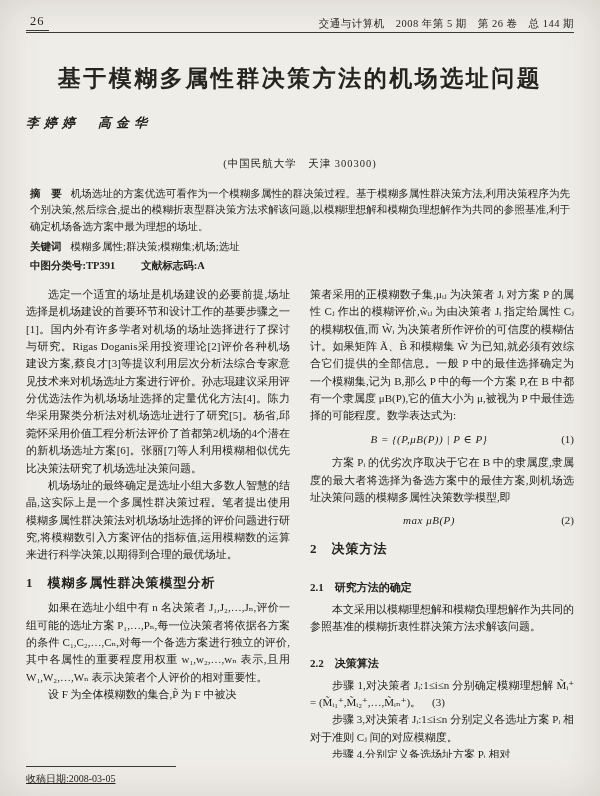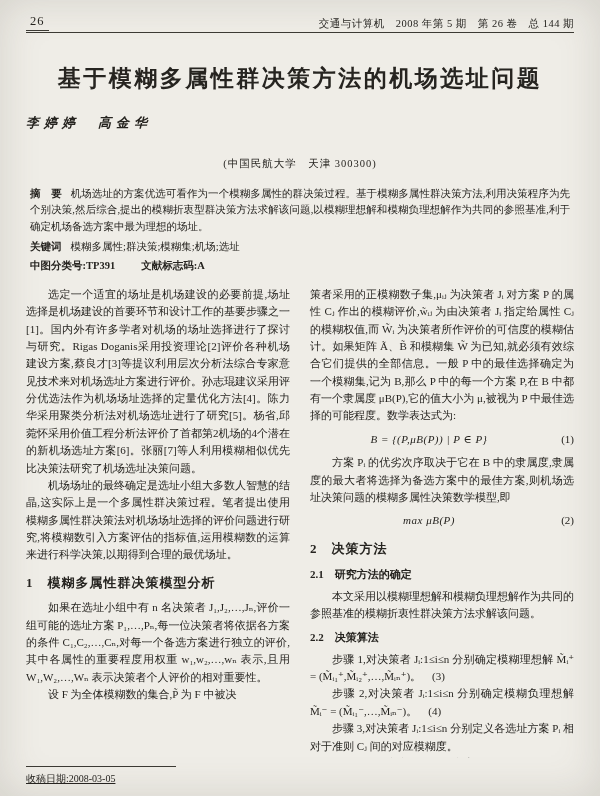--- a/index.html
+++ b/index.html
@@ -35,21 +35,21 @@
   .clc-line { font-weight:bold; }
   .clc-line .sep { display:inline-block; width:26px; }
   .columns { display:flex; gap:20px; margin-top:13px; height:472px; overflow:hidden; }
   .col { flex:1; min-width:0; font-size:11px; line-height:1.58; text-align:justify; }
   .col p { margin:0; text-indent:2em; }
   .col p.noindent { text-indent:0; }
   .sec {
     font-size:13px; font-weight:bold; margin:9px 0 6px; text-indent:0;
     letter-spacing:1px;
   }
-  .subsec { font-size:11px; font-weight:bold; margin:7px 0 4px; }
+  .subsec { font-size:11px; font-weight:bold; margin:20px 0 4px; }
   .formula { display:flex; align-items:center; margin:6px 0; }
   .formula .f { flex:1; text-align:center; font-style:italic; letter-spacing:0.5px; }
   .formula .num { width:26px; text-align:right; font-style:normal; }
   .page-footer { position:absolute; left:26px; bottom:10px; font-size:10px;text-decoration:underline; }
   .footer-rule { width:150px; border-top:1px solid #3c3a34; margin-bottom:5px; }
 </style>
 </head>
 <body>
 
 <div class="page">
@@ -90,21 +90,20 @@
       <p>方案 Pᵢ 的优劣次序取决于它在 B 中的隶属度,隶属度的最大者将选择为备选方案中的最佳方案,则机场选址决策问题的模糊多属性决策数学模型,即</p>
       <div class="formula">
         <span class="f">max μB(P)</span>
         <span class="num">(2)</span>
       </div>
       <h2 class="sec">2　决策方法</h2>
       <h3 class="subsec">2.1　研究方法的确定</h3>
       <p>本文采用以模糊理想解和模糊负理想解作为共同的参照基准的模糊折衷性群决策方法求解该问题。</p>
       <h3 class="subsec">2.2　决策算法</h3>
       <p>步骤 1,对决策者 Jᵢ:1≤i≤n 分别确定模糊理想解 M̃ᵢ⁺ = (M̃ᵢ₁⁺,M̃ᵢ₂⁺,…,M̃ᵢₙ⁺)。　(3)</p>
-      <p>步骤 2,对决策者 Jᵢ:1≤i≤n 分别确定模糊负理想解 M̃ᵢ⁻ = (M̃ᵢ₁⁻,…,M̃ᵢₙ⁻)。　(4)</p>
       <p>步骤 3,对决策者 Jᵢ:1≤i≤n 分别定义各选址方案 Pᵢ 相对于准则 Cⱼ 间的对应模糊度。</p>
       <p>步骤 4,分别定义备选场址方案 Pᵢ 相对</p>
     </div>
 
   </div>
 
   <footer class="page-footer">
     <div class="footer-rule"></div>
     <span>收稿日期:2008-03-05</span>
   </footer>

